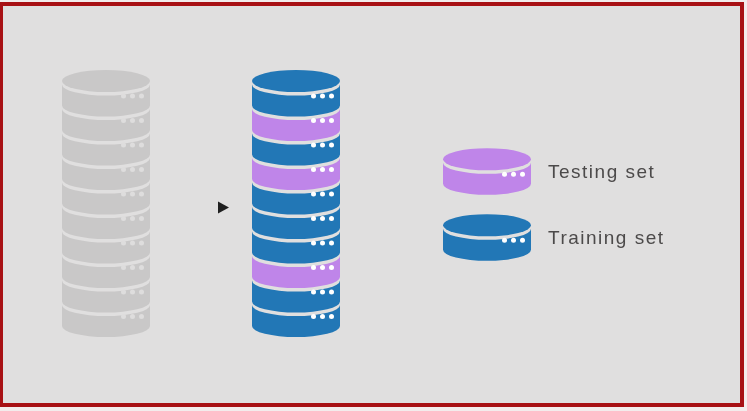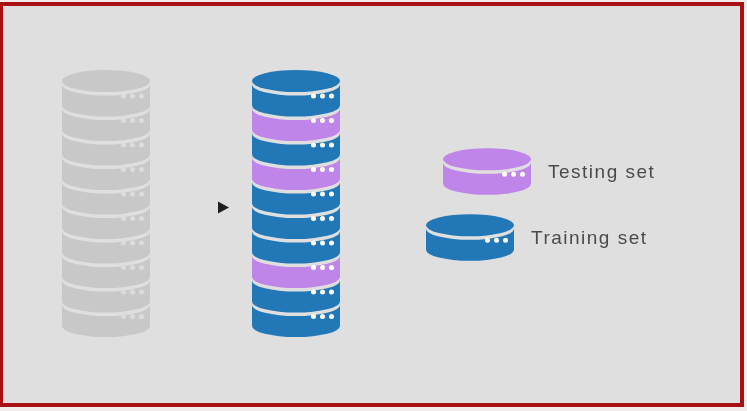--- a/index.html
+++ b/index.html
@@ -21,21 +21,21 @@
   .stack{position:absolute;line-height:0;}
   .stack-left{left:62px;top:70px;}
   .stack-right{left:252px;top:70px;}
   .arrow{position:absolute;left:178px;top:201px;line-height:0;}
   .legend-row{
     position:absolute;
     display:flex;align-items:center;
     line-height:0;
   }
   .legend-row-testing{left:443px;top:148px;height:47px;}
-  .legend-row-training{left:426px;top:213px;height:49px;}
+  .legend-row-training{left:443px;top:213px;height:49px;}
   .legend-disk{width:88px;height:47px;line-height:0;}
   .legend-label{
     margin-left:17px;
     font-size:19px;
     letter-spacing:1.5px;
     color:var(--label,#4c4a4a);
     line-height:normal;
     white-space:nowrap;
   }
 </style>

